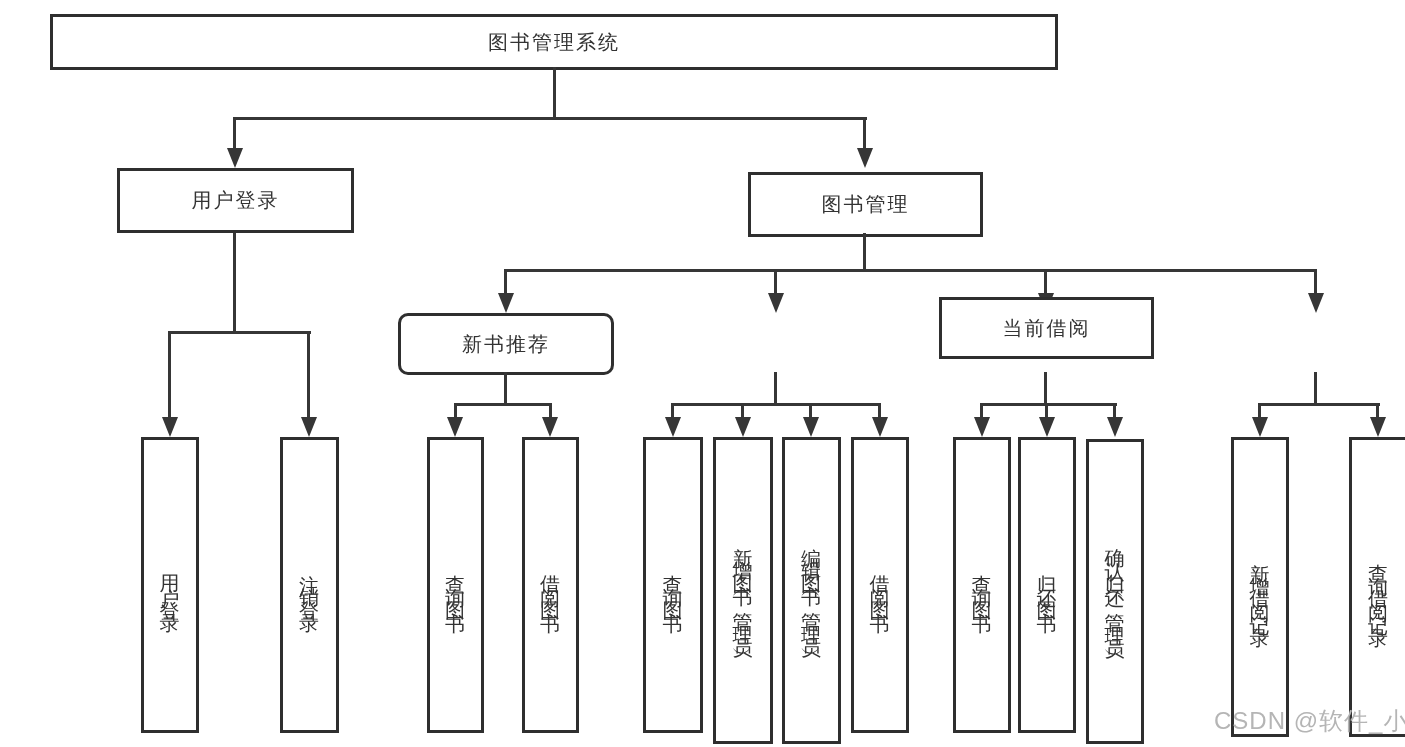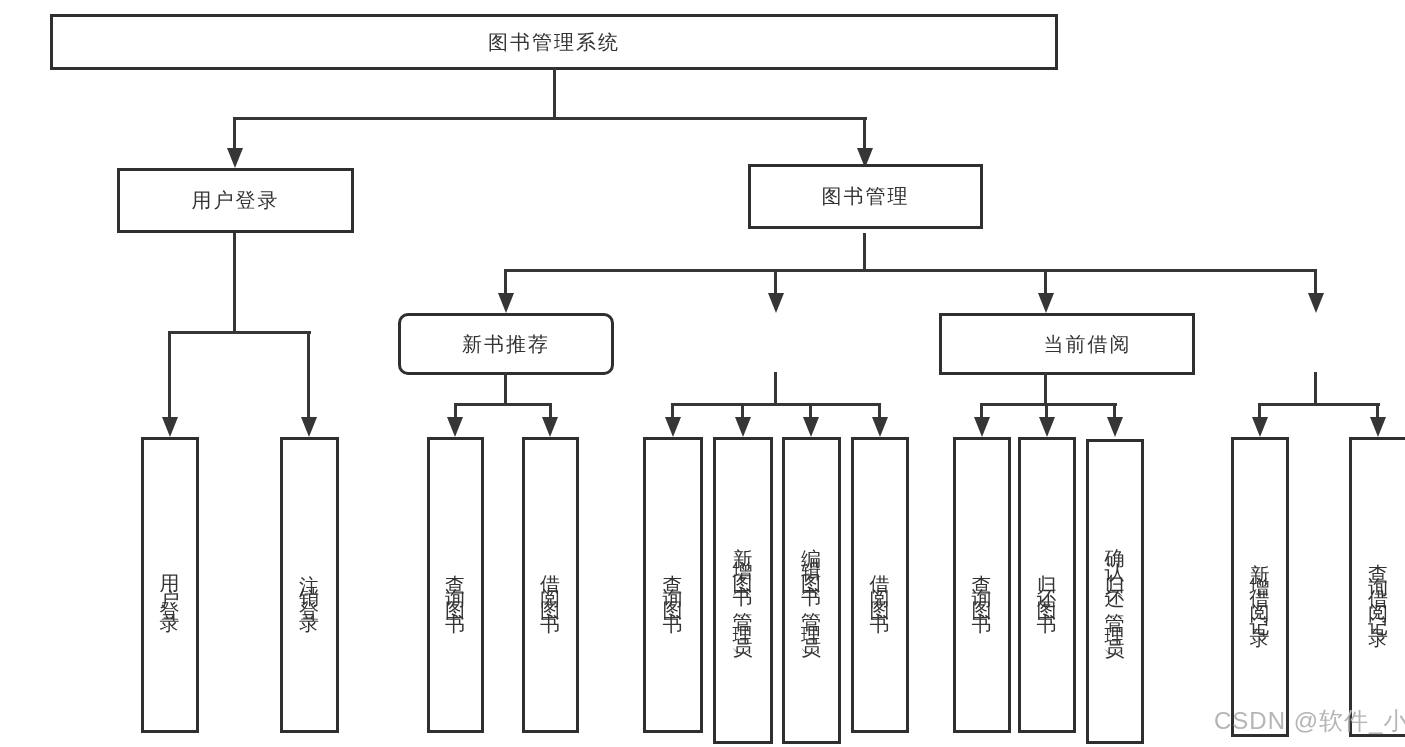--- a/index.html
+++ b/index.html
@@ -49,39 +49,39 @@
   <div class="vline" style="left:517px;top:67px;height:52px;"></div>
   <div class="hline" style="left:197px;top:117px;width:634px;"></div>
   <div class="vline" style="left:197px;top:117px;height:32px;"></div>
   <div class="arrow" style="left:191px;top:148px;"></div>
   <div class="vline" style="left:827px;top:117px;height:32px;"></div>
   <div class="arrow" style="left:821px;top:148px;"></div>
 
   <div class="node hnode" style="left:81px;top:168px;width:231px;height:59px;">
     <span>用户登录</span>
   </div>
-  <div class="node hnode" style="left:712px;top:164px;width:229px;height:59px;">
+  <div class="node hnode" style="left:712px;top:172px;width:229px;height:59px;">
     <span>图书管理</span>
   </div>
 
   <div class="vline" style="left:827px;top:233px;height:39px;"></div>
   <div class="hline" style="left:468px;top:269px;width:813px;"></div>
   <div class="vline" style="left:468px;top:269px;height:26px;"></div>
   <div class="arrow" style="left:462px;top:293px;"></div>
   <div class="vline" style="left:738px;top:269px;height:26px;"></div>
   <div class="arrow" style="left:732px;top:293px;"></div>
   <div class="vline" style="left:1008px;top:269px;height:26px;"></div>
   <div class="arrow" style="left:1002px;top:293px;"></div>
   <div class="vline" style="left:1278px;top:269px;height:26px;"></div>
   <div class="arrow" style="left:1272px;top:293px;"></div>
 
   <div class="node hnode" style="left:362px;top:313px;width:210px;height:56px;border-radius:10px;">
     <span>新书推荐</span>
   </div>
-  <div class="node hnode" style="left:903px;top:313px;width:209px;height:56px;padding-left:41px;">
+  <div class="node hnode" style="left:903px;top:297px;width:209px;height:56px;">
     <span>当前借阅</span>
   </div>
 
   <div class="vline" style="left:197px;top:233px;height:101px;"></div>
   <div class="hline" style="left:132px;top:331px;width:143px;"></div>
   <div class="vline" style="left:132px;top:331px;height:88px;"></div>
   <div class="arrow" style="left:126px;top:417px;"></div>
   <div class="vline" style="left:271px;top:331px;height:88px;"></div>
   <div class="arrow" style="left:265px;top:417px;"></div>
 

